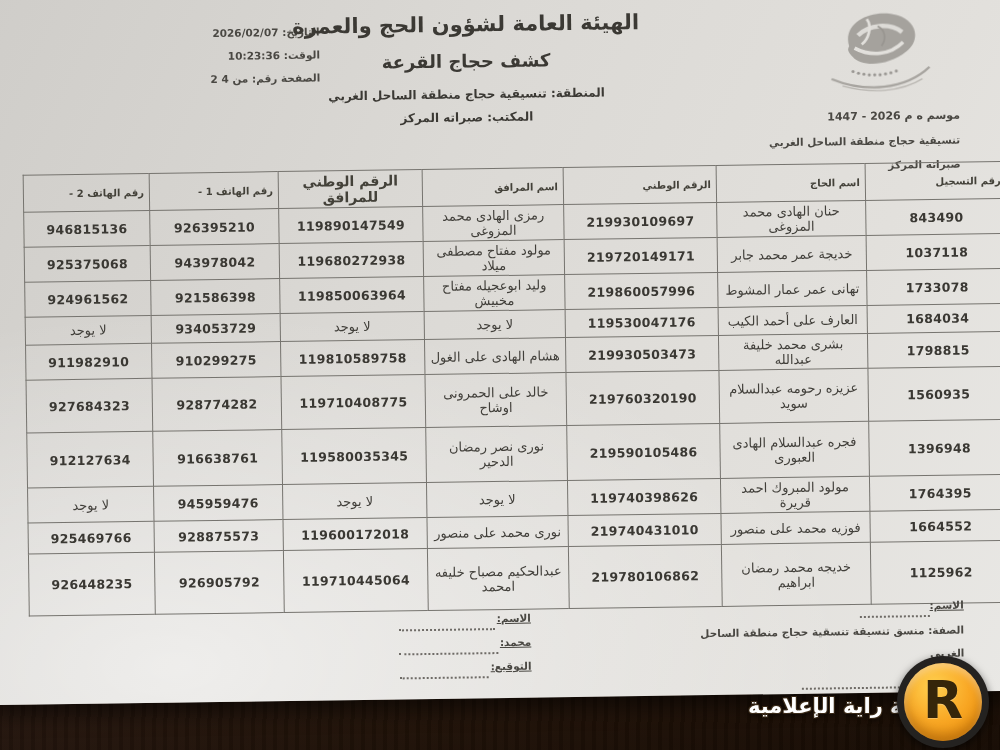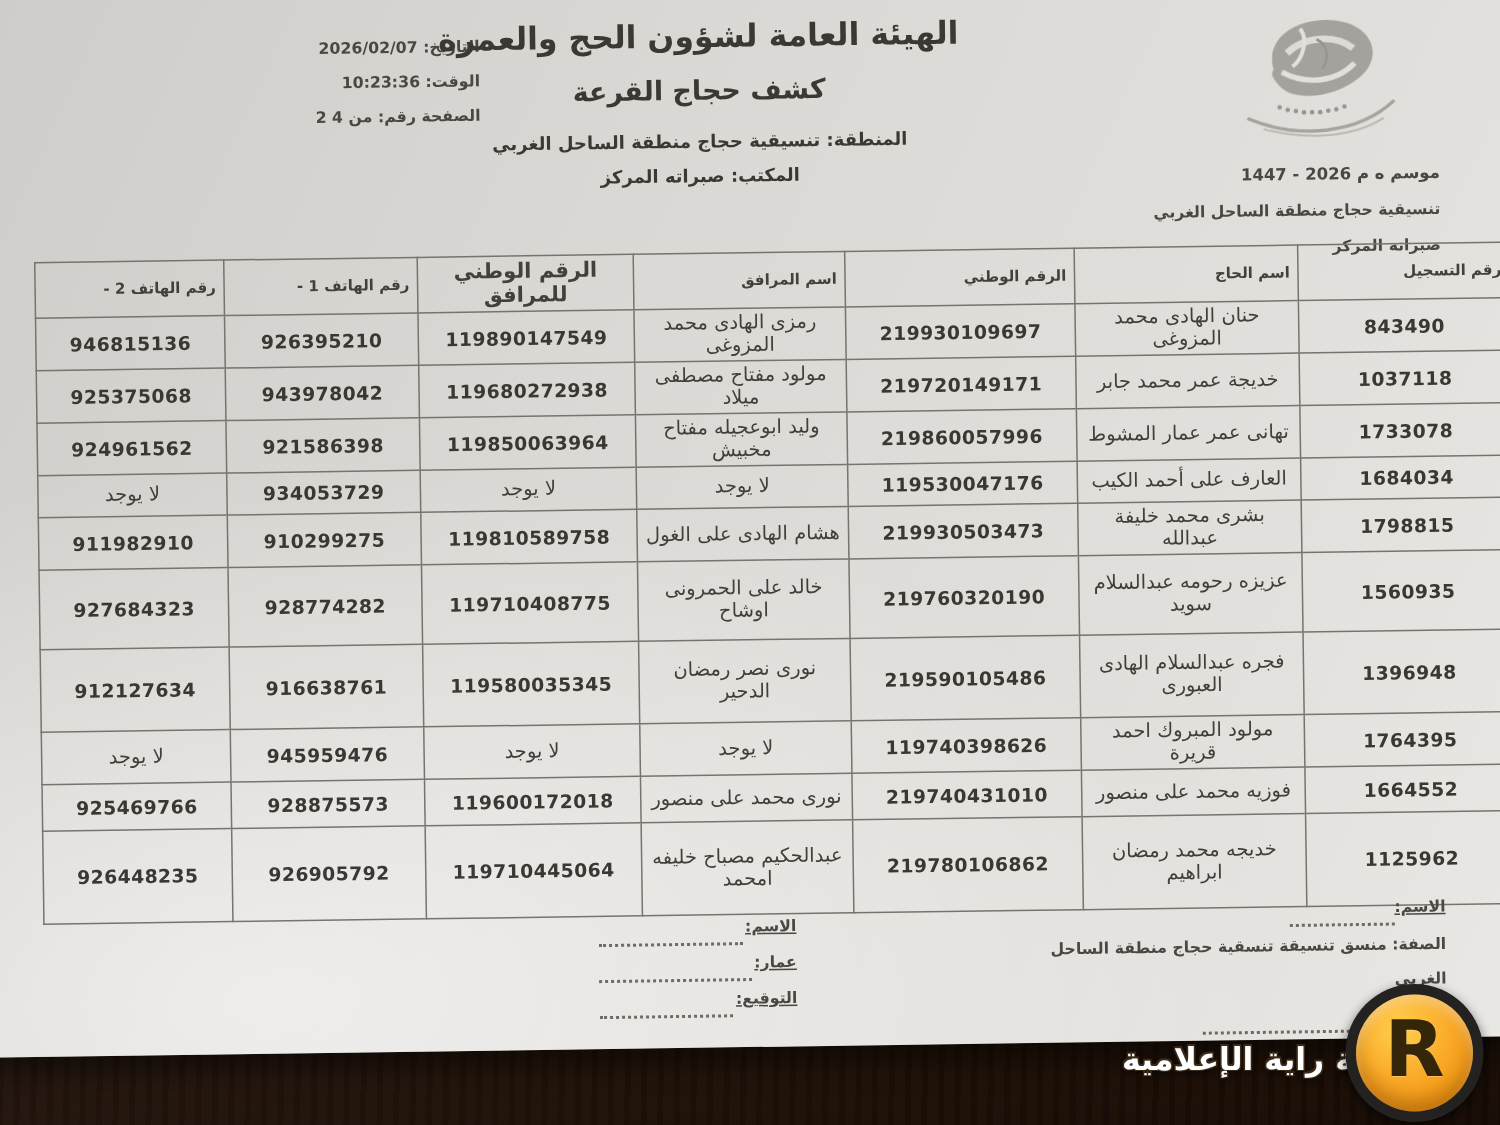--- a/index.html
+++ b/index.html
@@ -266,21 +266,21 @@
         <span class="dots w120"></span>
       </div>
     </div>
 
     <div class="sign-left">
       <div class="sigline">
         <span class="lbl">الاسم:</span>
         <span class="dots fill"></span>
       </div>
       <div class="sigline">
-        <span class="lbl">عمار:</span>
+        <span class="lbl">محمد:</span>
         <span class="dots fill"></span>
       </div>
       <div class="sigline">
         <span class="lbl">التوقيع:</span>
         <span class="dots fill"></span>
       </div>
     </div>
 
   </div>
 

